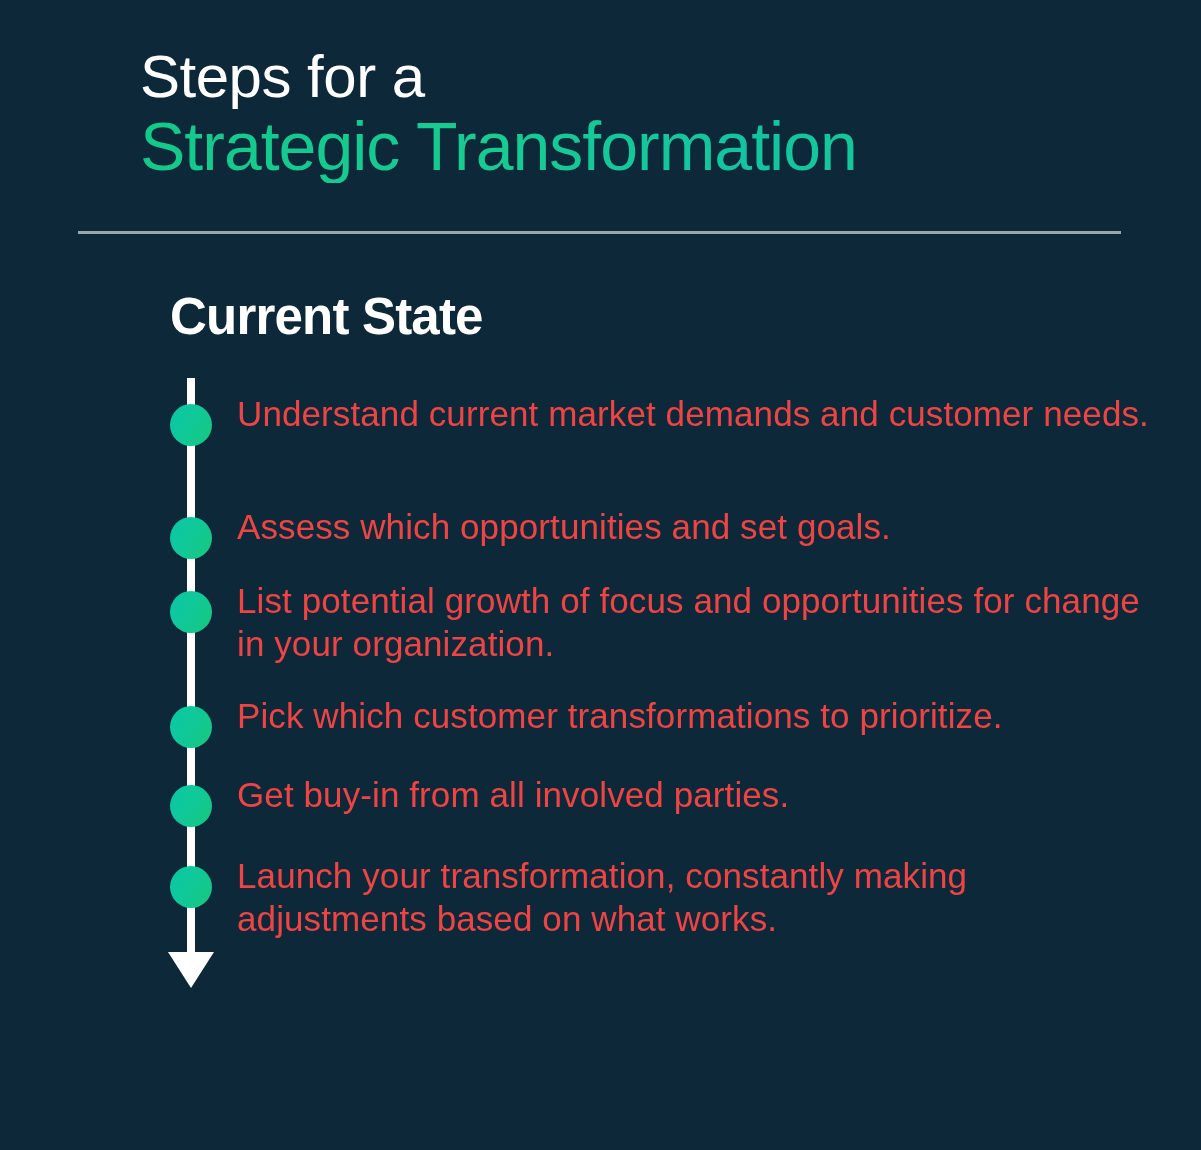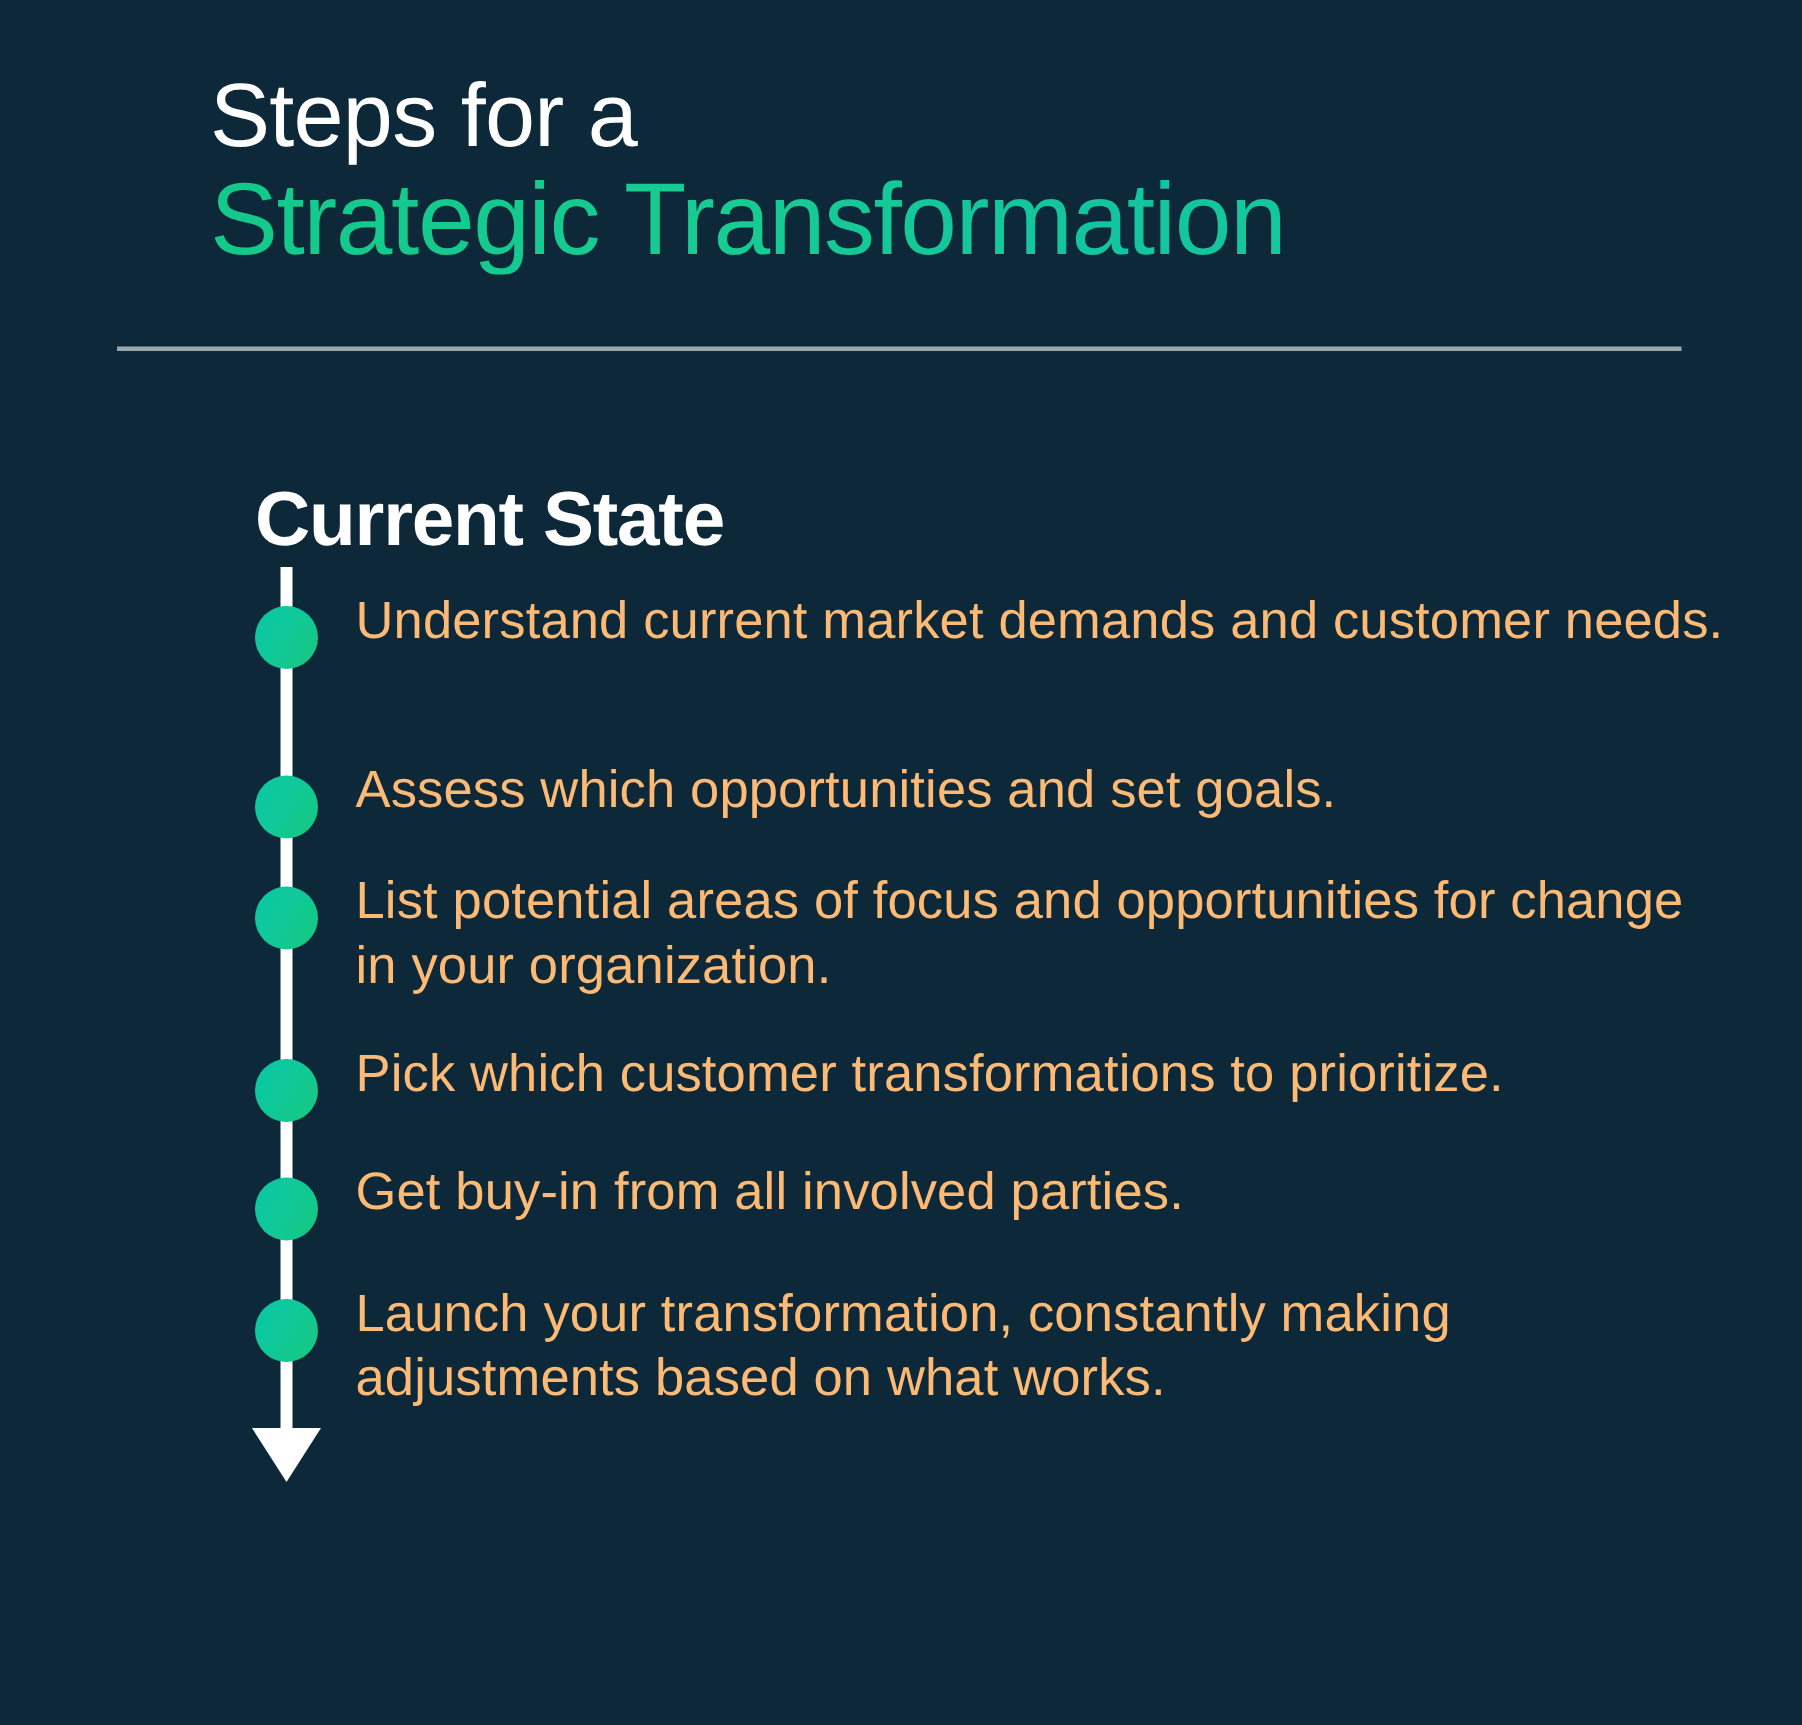--- a/index.html
+++ b/index.html
@@ -62,21 +62,21 @@
   
   .section-heading {
     position: absolute;
     left: 170px;
     font-size: 51px;
     font-weight: 700;
     color: #ffffff;
     letter-spacing: -0.8px;
     white-space: nowrap;
   }
-  .heading-current { top: 287px; margin-top: 29px; }
+  .heading-current { top: 287px; }
   .heading-desired { top: 1021px; }
 
   
   .timeline {
     position: absolute;
     left: 0;
     top: 0;
     width: 1201px;
     height: 1150px;
     pointer-events: none;
@@ -120,21 +120,21 @@
     height: 42px;
     border-radius: 50%;
     background: linear-gradient(120deg, #09c7a6 0%, #10c99a 45%, #17c77c 100%);
   }
   .step-text {
     position: absolute;
     left: 67px;
     top: -12px;
     font-size: 35px;
     font-weight: 400;
-    color: #fdba74;
+    color: #ef4444;
     line-height: 1.23;
     letter-spacing: 0.1px;
     width: 920px;
   }
 
   .step-1 { top: 404px; }
   .step-2 { top: 517px; }
   .step-3 { top: 591px; }
   .step-4 { top: 706px; }
   .step-5 { top: 785px; }
@@ -166,21 +166,21 @@
       <div class="step-text">Understand current market demands and customer needs.</div>
     </div>
 
     <div class="step step-2">
       <div class="step-dot"></div>
       <div class="step-text">Assess which opportunities and set goals.</div>
     </div>
 
     <div class="step step-3">
       <div class="step-dot"></div>
-      <div class="step-text">List potential areas of focus and opportunities for change in your organization.</div>
+      <div class="step-text">List potential growth of focus and opportunities for change in your organization.</div>
     </div>
 
     <div class="step step-4">
       <div class="step-dot"></div>
       <div class="step-text">Pick which customer transformations to prioritize.</div>
     </div>
 
     <div class="step step-5">
       <div class="step-dot"></div>
       <div class="step-text">Get buy-in from all involved parties.</div>

